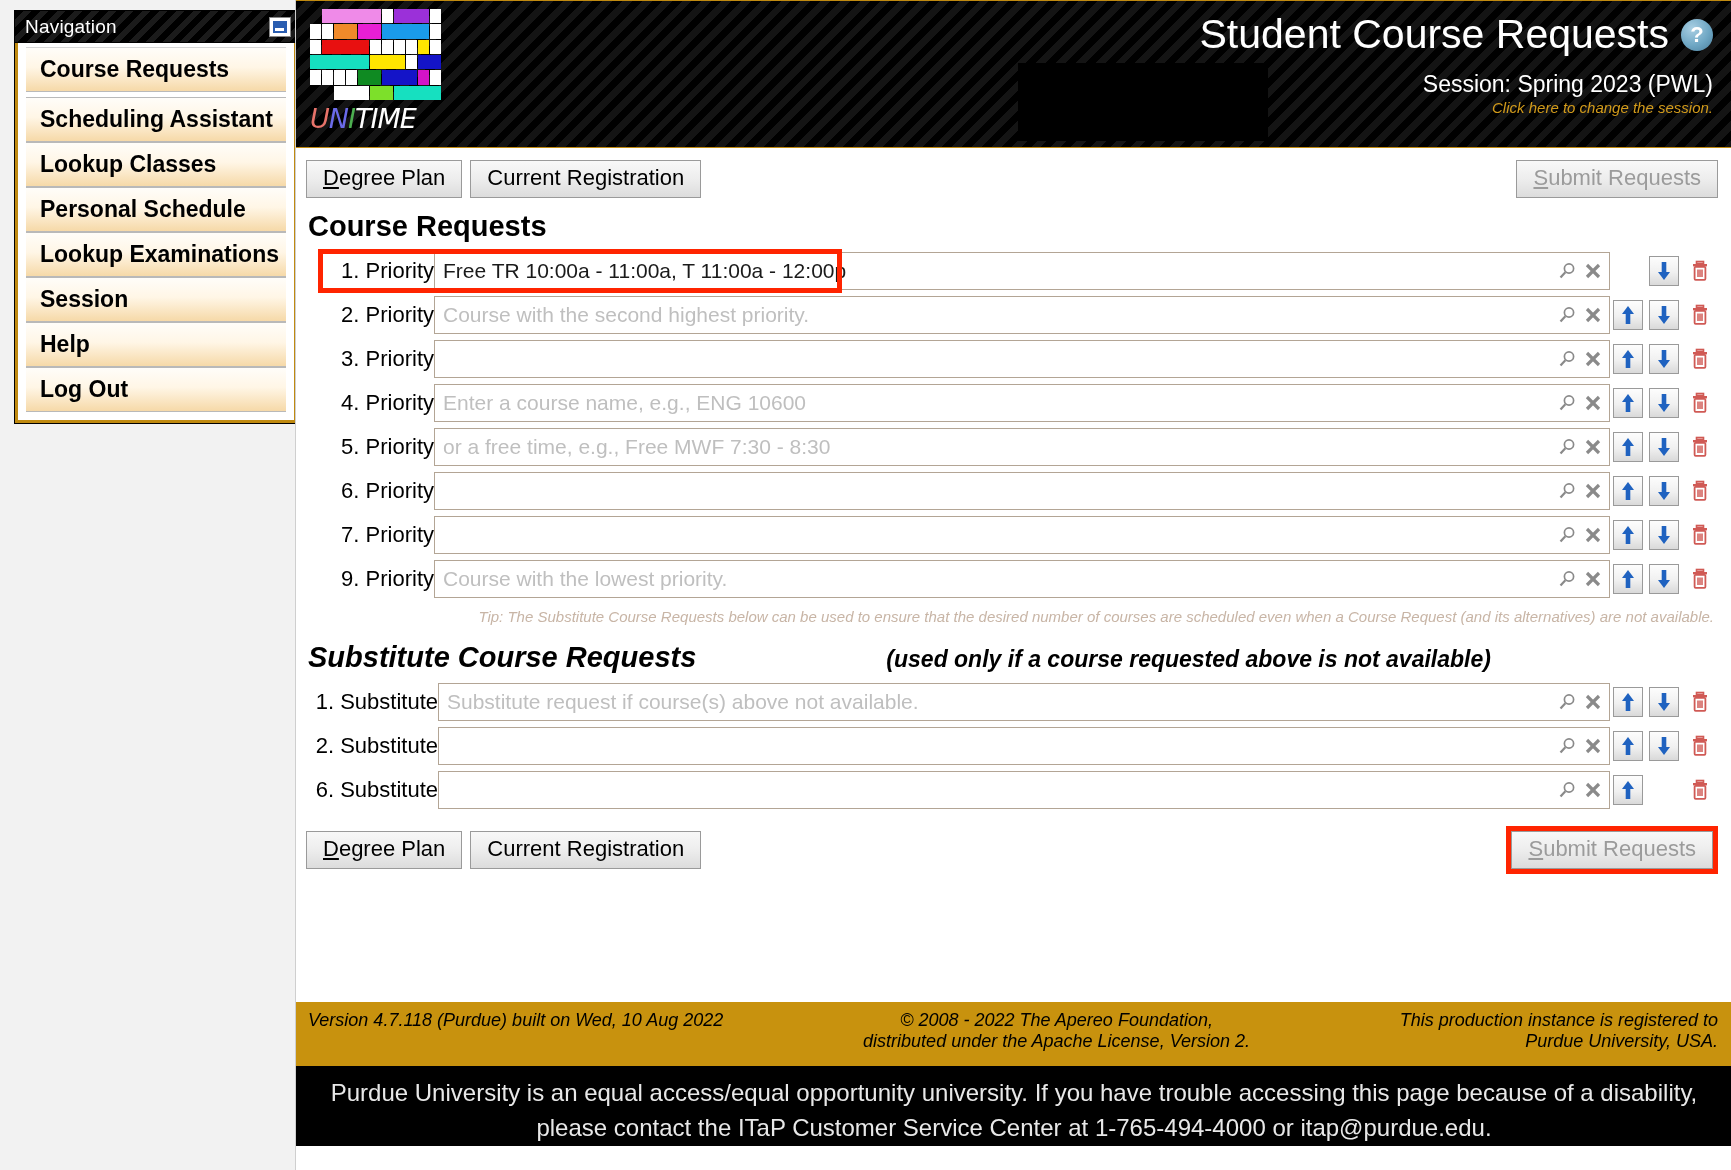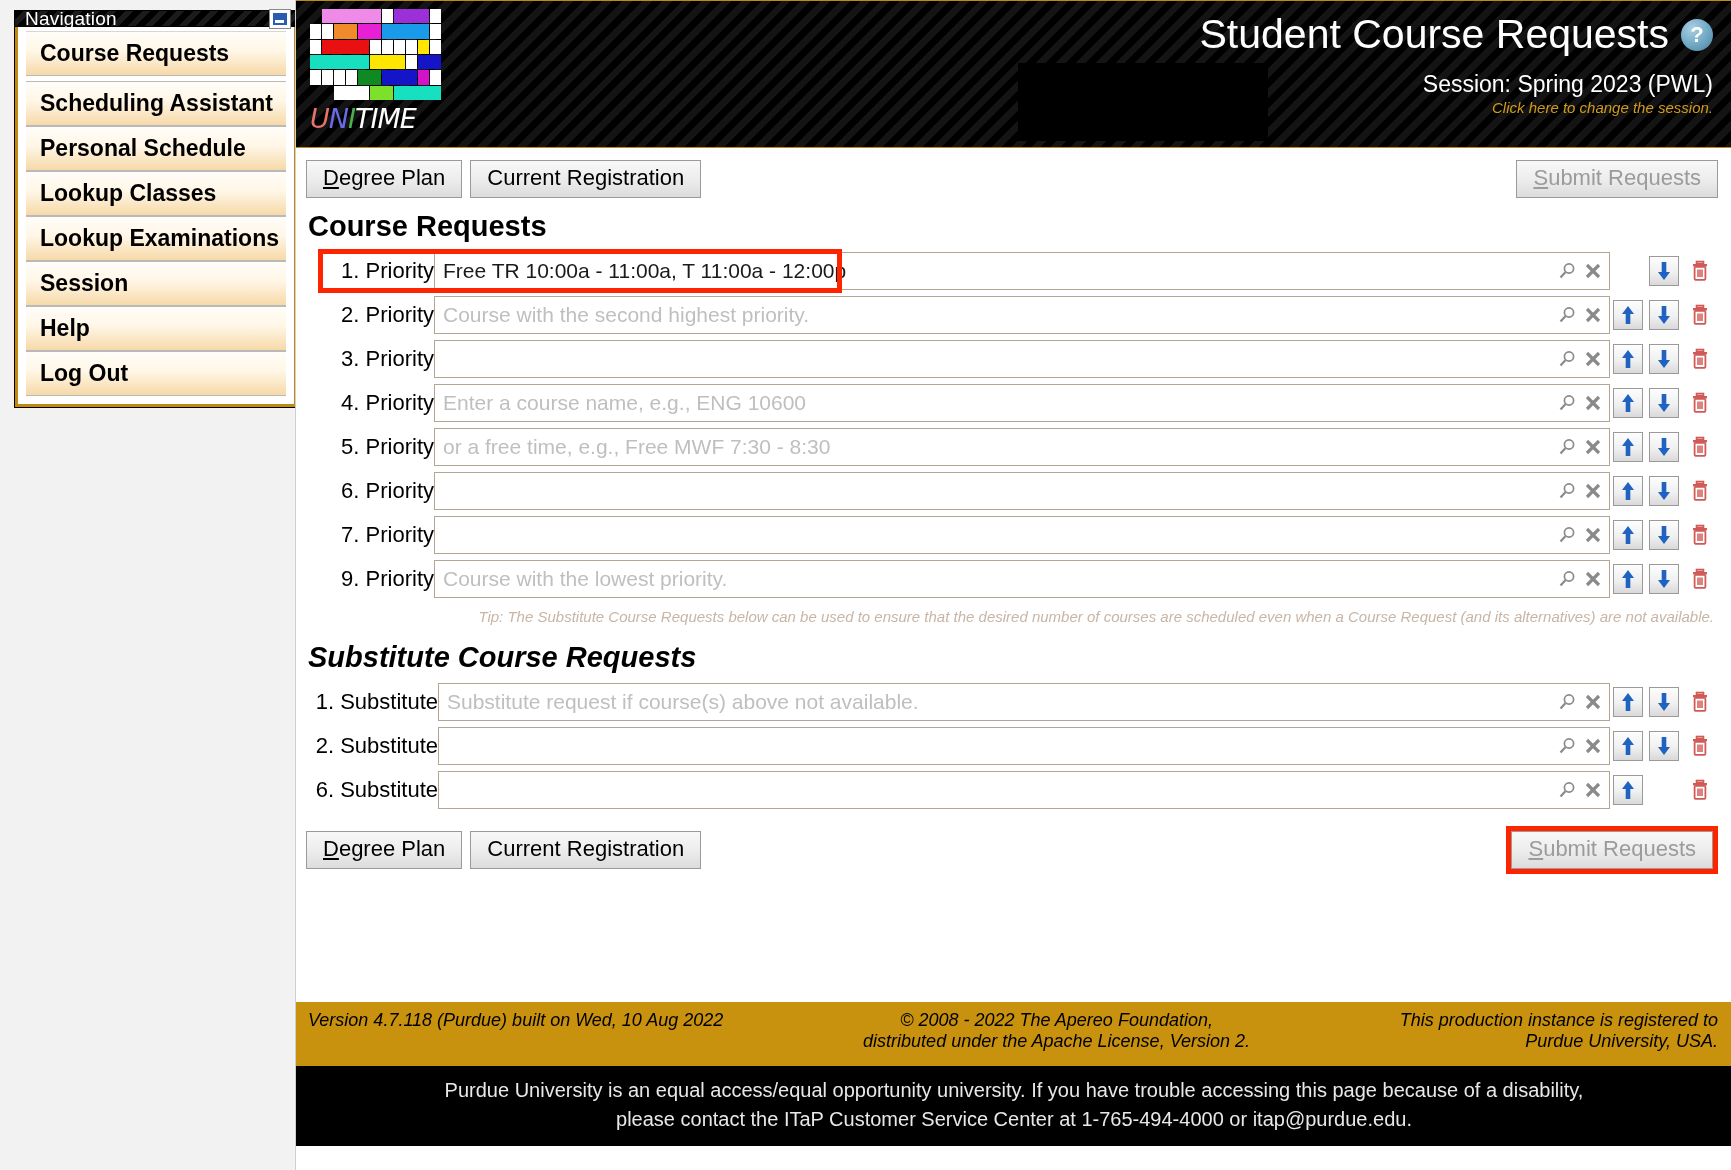--- a/index.html
+++ b/index.html
@@ -19,21 +19,21 @@
   
   #nav-panel {
     position: absolute;
     left: 14px;
     top: 10px;
     width: 282px;
     background: #ffffff;
     border: 1px solid #000;
   }
   #nav-title-bar {
-    height: 16px;
+    height: 32px;
     background:
       repeating-linear-gradient(135deg, #000 0 6px, #1b1b1b 6px 12px);
     display: flex;
     align-items: center;
     justify-content: space-between;
     padding: 0 6px 0 10px;
     box-sizing: border-box;
     border-bottom: 1px solid #000;
   }
   #nav-title-bar .nav-title {
@@ -341,21 +341,21 @@
   #footer-gold .c2 { text-align: center; margin-left: 30px;}
   #footer-gold .c3 { text-align: right; margin-left: 40px; white-space: nowrap;}
 
   #footer-black {
     position: absolute;
     left: 0; bottom: 24px;
     width: 1436px;
     height: 80px;
     background: #000;
     color: #e8e8e8;
-    font-size: 20px;
+    font-size: 24px;
     text-align: center;
     box-sizing: border-box;
     padding-top: 10px;
     line-height: 1.45;
   }
   #footer-black .line { display: block; }
 </style>
 </head>
 <body>
 
@@ -369,24 +369,24 @@
         </span>
     </div>
     <div id="nav-items">
       <div class="nav-item first">
         <span>Course Requests</span>
       </div>
       <div class="nav-item">
         <span>Scheduling Assistant</span>
       </div>
       <div class="nav-item">
+        <span>Lookup Classes</span>
+      </div>
+      <div class="nav-item">
         <span>Personal Schedule</span>
-      </div>
-      <div class="nav-item">
-        <span>Lookup Classes</span>
       </div>
       <div class="nav-item">
         <span>Lookup Examinations</span>
       </div>
       <div class="nav-item">
         <span>Session</span>
       </div>
       <div class="nav-item">
         <span>Help</span>
       </div>
@@ -819,20 +819,21 @@
                 </td>
               </tr>
             </tbody>
         </table>
       </div>
 
       <div class="tip">Tip: The Substitute Course Requests below can be used to ensure that the desired number of courses are scheduled even when a Course Request (and its alternatives) are not available.</div>
 
       <div class="section-head-row">
         <span class="section-title" style="margin:0;font-style:italic;">Substitute Course Requests</span>
+        <span class="section-head-note">(used only if a course requested above is not available)</span>
       </div>
 
       <table class="req-table">
         <tbody id="substitute-rows">
             <tr>
               <td class="row-label sub">1. Substitute</td>
               <td class="field-cell">
                 <div class="field-box">
                   <input type="text" placeholder="Substitute request if course(s) above not available." style="">
                   <div class="field-icons">

